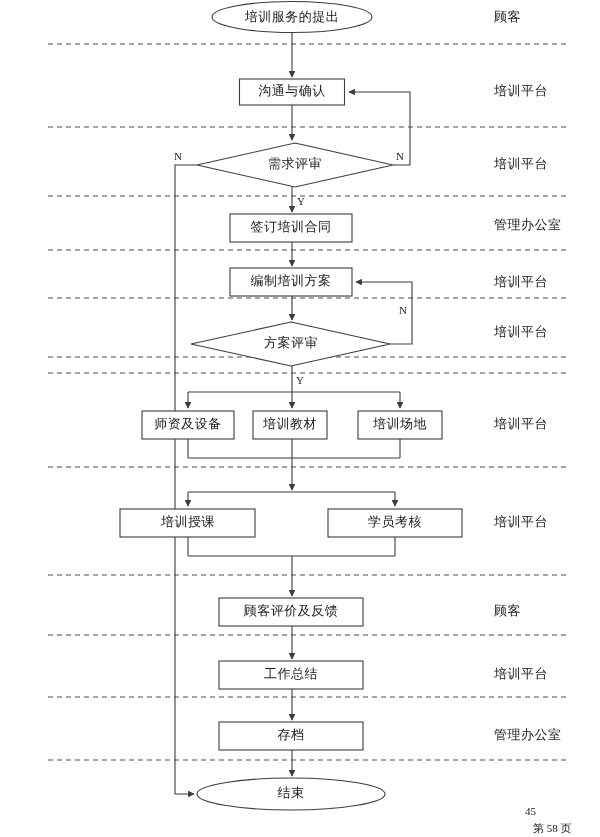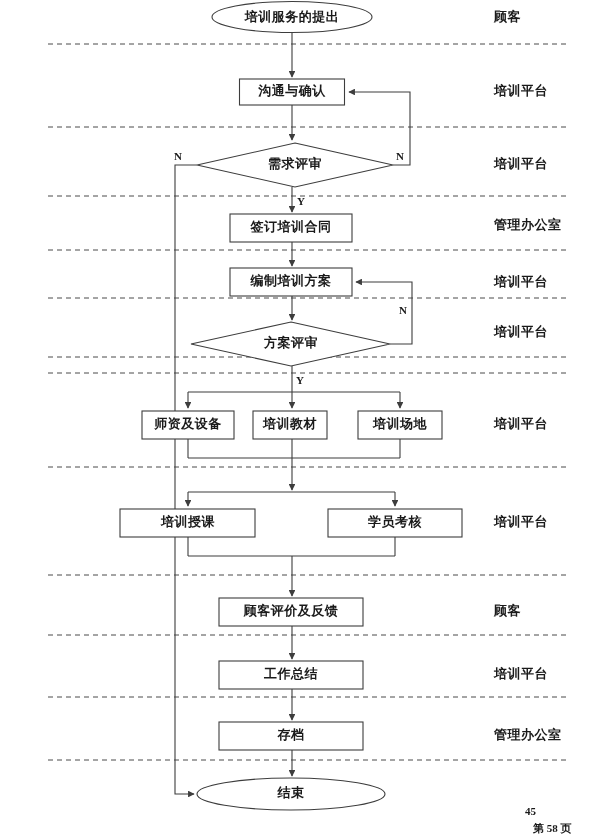--- a/index.html
+++ b/index.html
@@ -7,21 +7,20 @@
     padding: 0;
     background: #ffffff;
   }
   #page {
     position: relative;
     width: 600px;
     height: 837px;
     background: #ffffff;
     font-family: "Liberation Serif", "DejaVu Serif", serif;
     overflow: hidden;
-    font-weight: bold;
   }
   #flow-svg {
     position: absolute;
     left: 0;
     top: 0;
     width: 600px;
     height: 837px;
   }
   .node-text {
     font-family: "Liberation Serif", "DejaVu Serif", serif;

